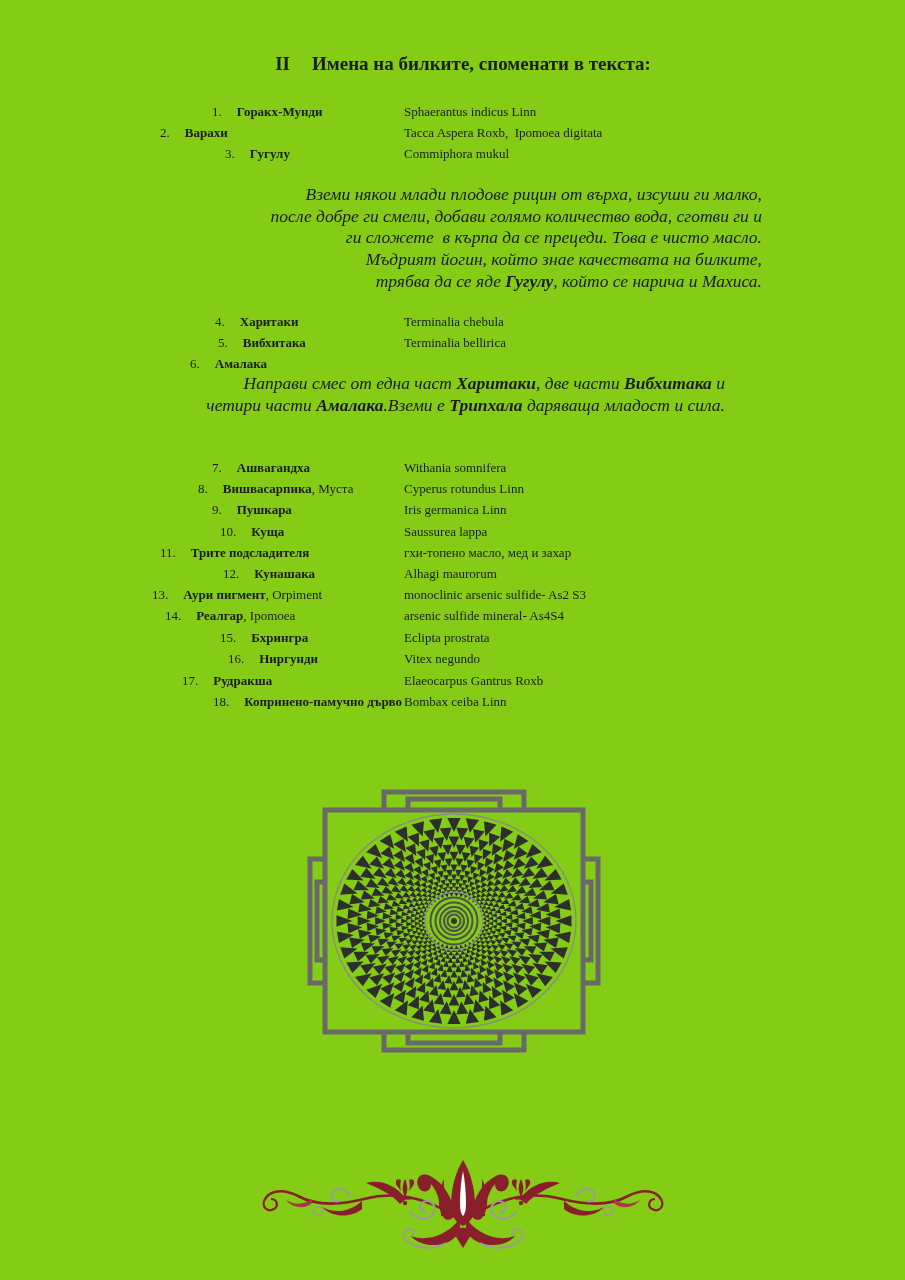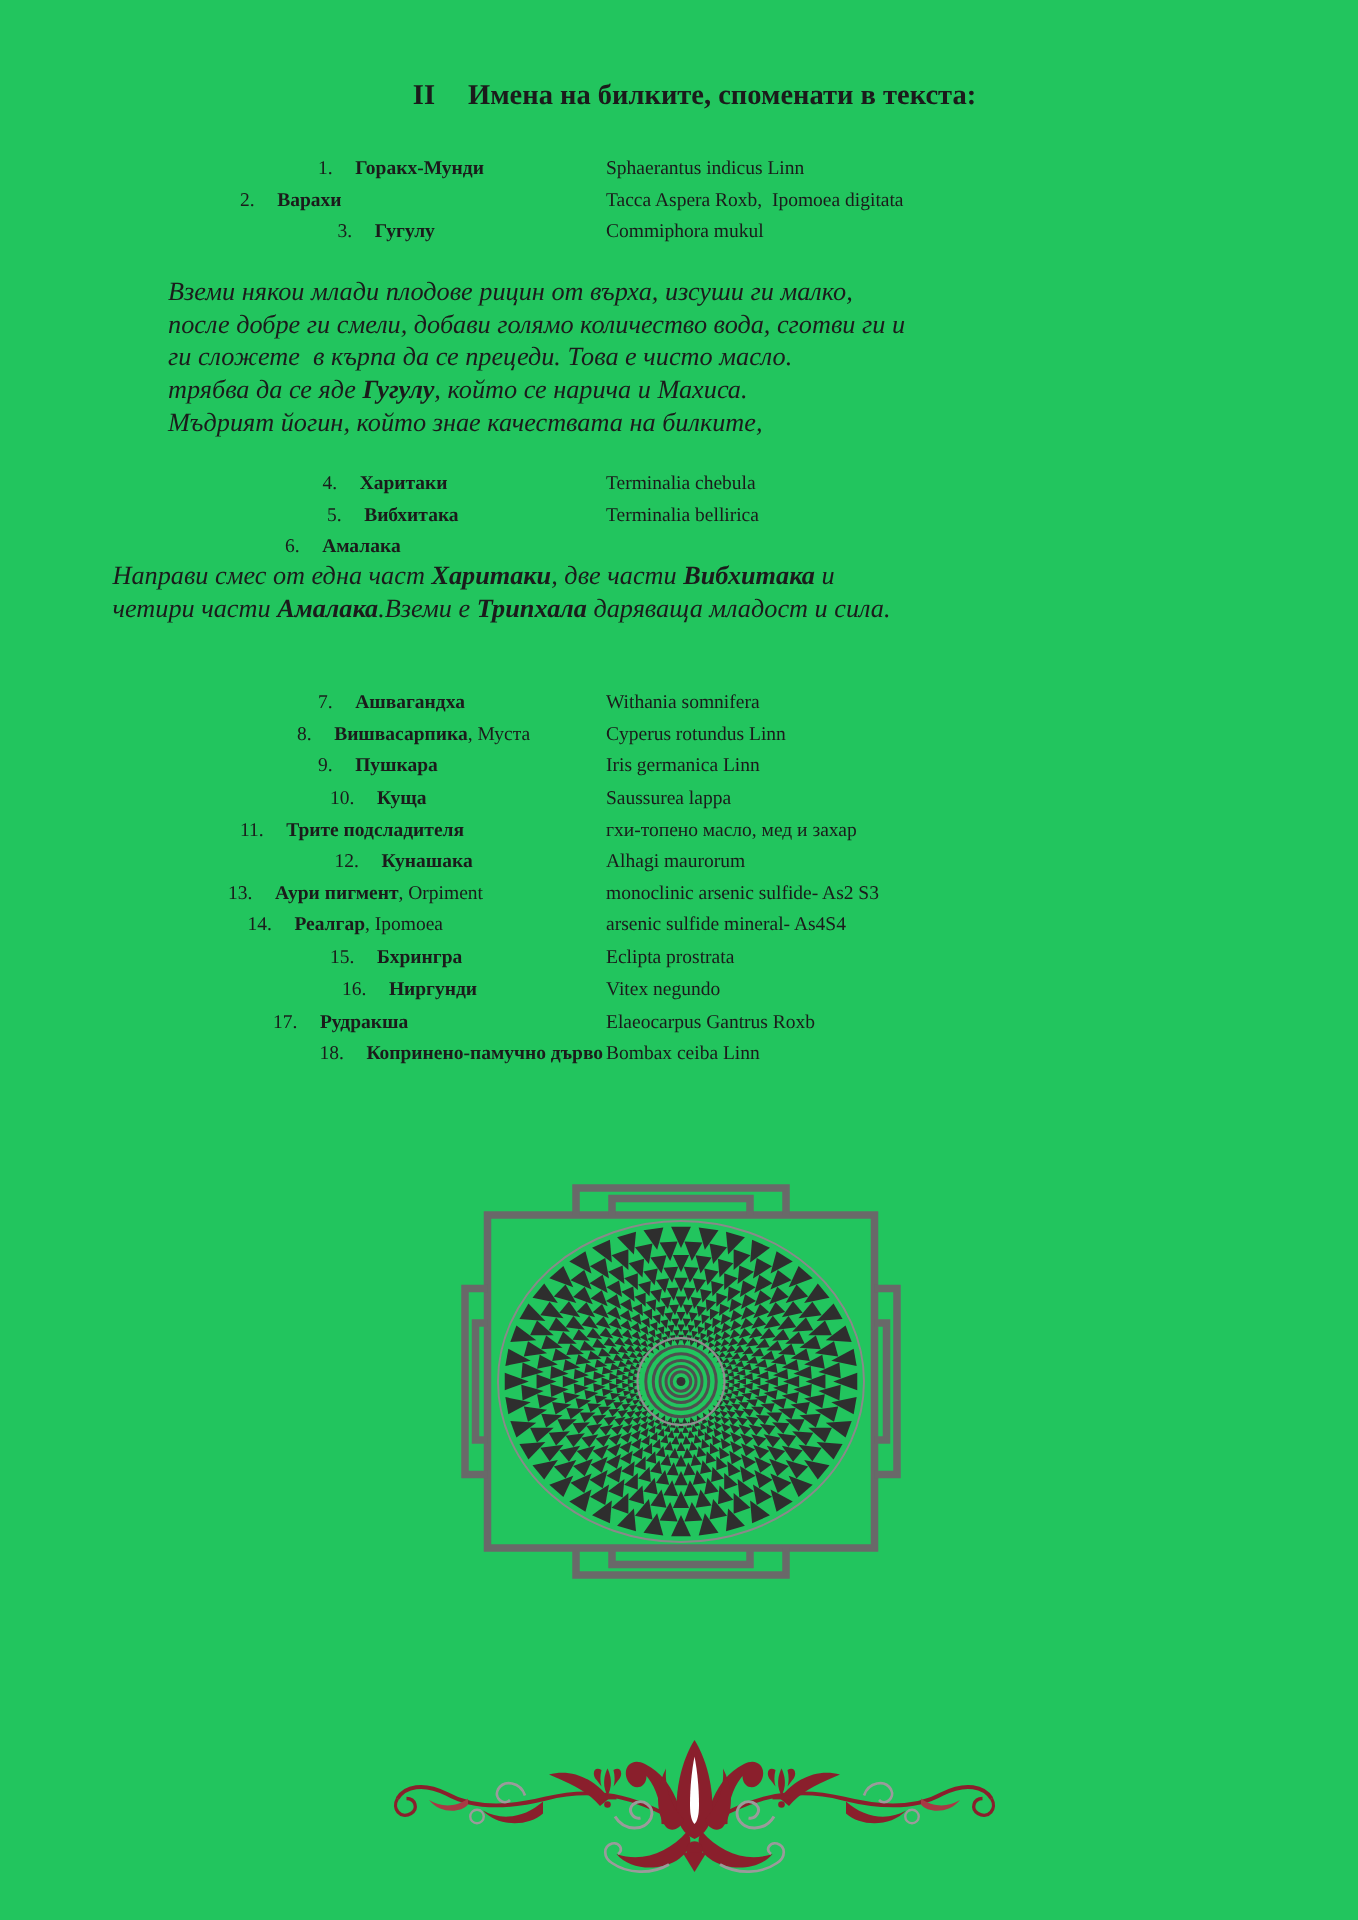--- a/index.html
+++ b/index.html
@@ -1,26 +1,26 @@
 <!DOCTYPE html>
 <html><head>
 <meta charset="utf-8">
 <style>
   html,body{margin:0;padding:0;background:#fff;}
-  .page{position:relative;width:905px;height:1280px;background:#22c55e;overflow:hidden;
+  .page{position:relative;width:905px;height:1280px;background:#84cc16;overflow:hidden;
         font-family:"Liberation Serif","DejaVu Serif",serif;color:#1b1b1b;}
   .doc-title{position:absolute;top:53px;left:0;width:926px;text-align:center;
              font-weight:bold;font-size:19px;white-space:nowrap;}
   .doc-title .numeral{margin-right:22px;}
   .herb-row{position:absolute;left:0;width:100%;height:21px;font-size:13px;line-height:21px;}
   .name-cell{position:absolute;top:0;white-space:nowrap;}
   .name-cell .num{margin-right:15px;}
   .name-cell b{font-weight:bold;}
   .latin-cell{position:absolute;top:0;left:404px;width:452px;white-space:nowrap;}
-  .para{position:absolute;text-align:left;font-style:italic;font-size:17.5px;}
+  .para{position:absolute;text-align:right;font-style:italic;font-size:17.5px;}
   .para .pline{white-space:nowrap;}
   .para b{font-weight:bold;}
   .para-1{top:184px;left:112px;width:650px;line-height:21.7px;}
   .para-2{top:372px;left:75px;width:650px;line-height:22px;}
   .fig{position:absolute;}
   #yantra-svg{left:297px;top:782px;}
   #ornament-svg{left:258px;top:1155px;}
 </style>
 </head>
 <body>
@@ -41,22 +41,22 @@
   </div>
   <div class="herb-row" style="top:143px">
     <span class="name-cell" style="left:225px"><span class="num">3.</span><b>Гугулу</b><span></span></span>
     <span class="latin-cell">Commiphora mukul</span>
   </div>
 
   <div class="para para-1">
     <div class="pline"><span>Вземи някои млади плодове рицин от върха, изсуши ги малко,</span></div>
     <div class="pline"><span>после добре ги смели, добави голямо количество вода, сготви ги и</span></div>
     <div class="pline"><span>ги сложете &nbsp;в кърпа да се прецеди. Това е чисто масло.</span></div>
+    <div class="pline"><span>Мъдрият йогин, който знае качествата на билките,</span></div>
     <div class="pline"><span>трябва да се яде </span><b>Гугулу</b><span>, който се нарича и Махиса.</span></div>
-    <div class="pline"><span>Мъдрият йогин, който знае качествата на билките,</span></div>
   </div>
 
   <div class="herb-row" style="top:311px">
     <span class="name-cell" style="left:215px"><span class="num">4.</span><b>Харитаки</b><span></span></span>
     <span class="latin-cell">Terminalia chebula</span>
   </div>
   <div class="herb-row" style="top:332px">
     <span class="name-cell" style="left:218px"><span class="num">5.</span><b>Вибхитака</b><span></span></span>
     <span class="latin-cell">Terminalia bellirica</span>
   </div>

